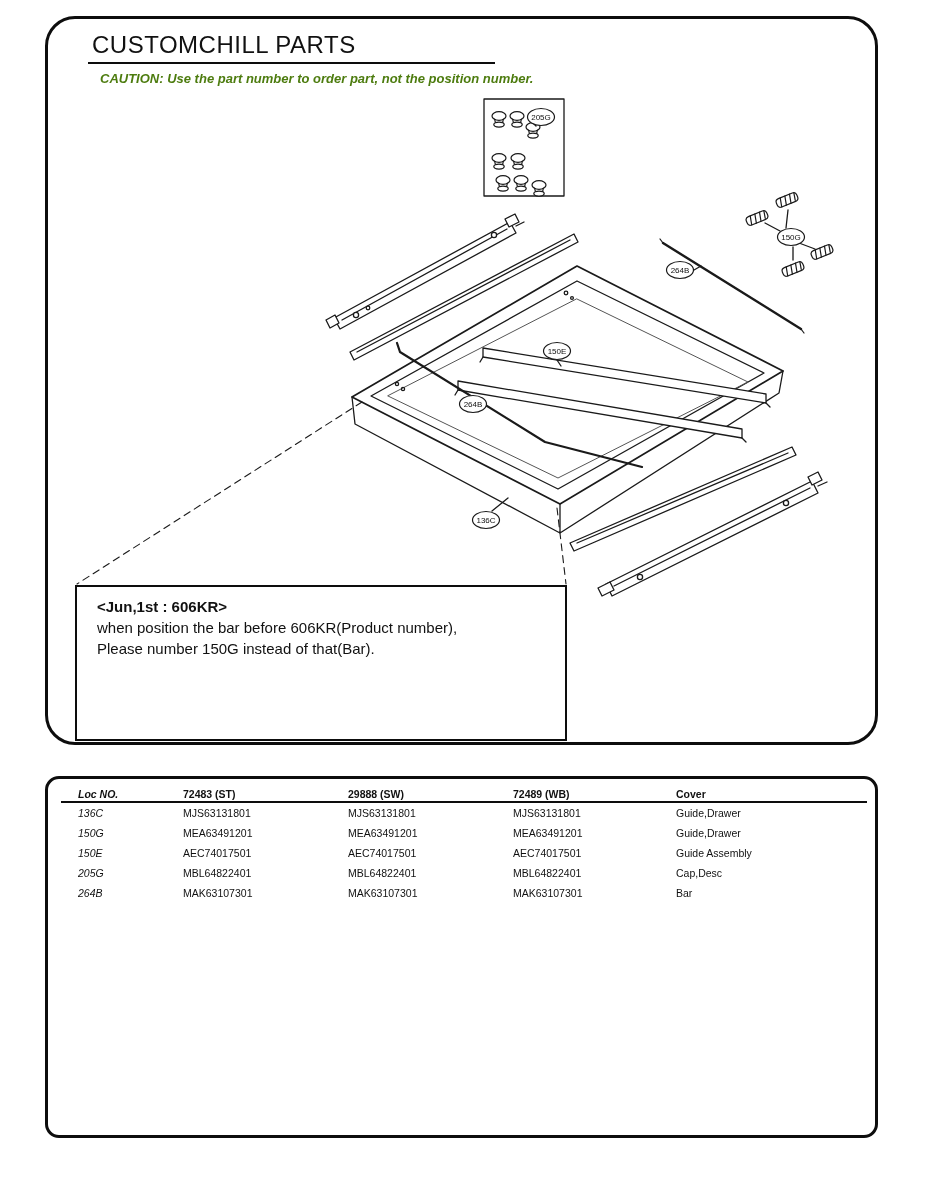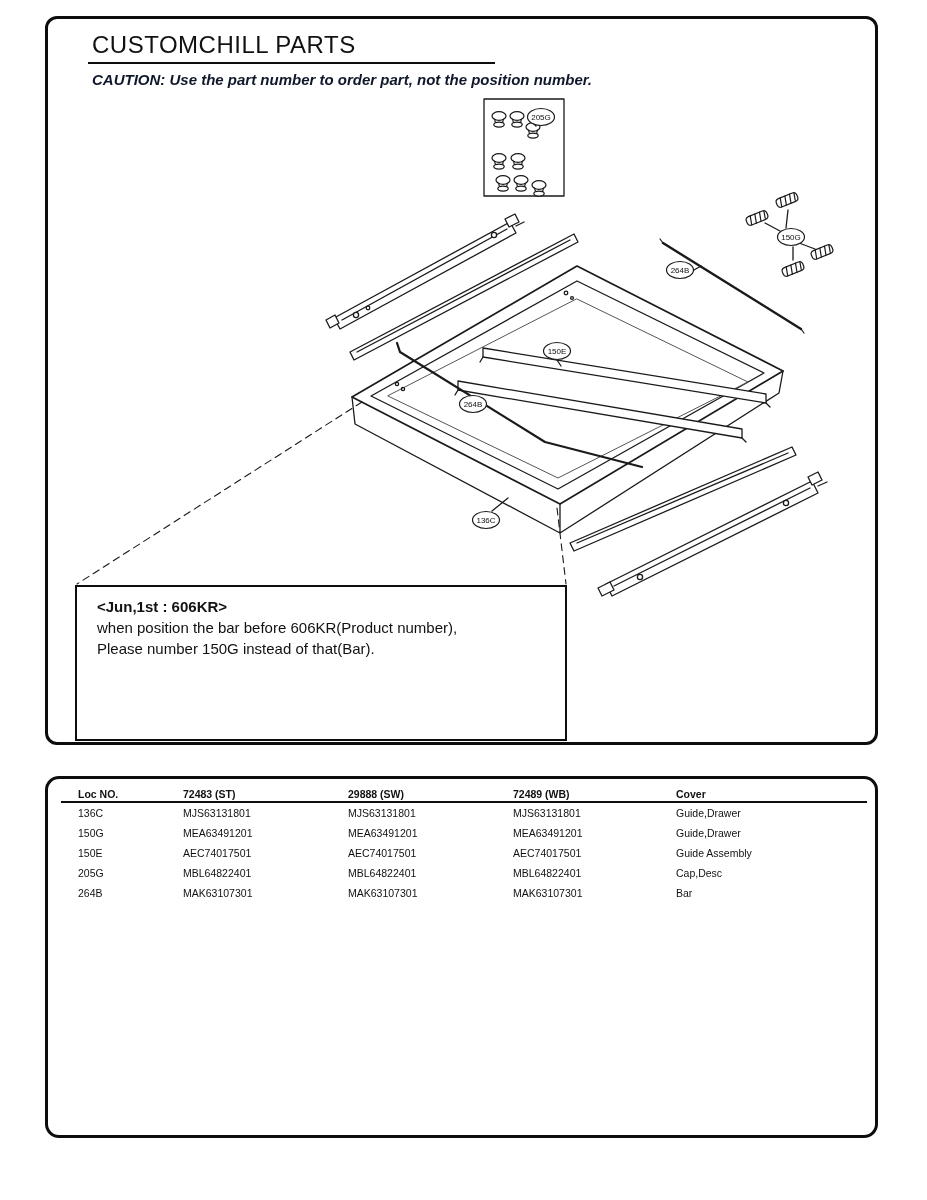--- a/index.html
+++ b/index.html
@@ -3,32 +3,32 @@
 <meta charset="utf-8">
 <style>
   html, body { margin:0; padding:0; background:#fff; }
   .page {
     position:relative; width:927px; height:1200px; background:#fff;
     font-family:"Liberation Sans", sans-serif; color:#111; overflow:hidden;
   }
   
   .main-box {
     position:absolute; left:45px; top:16px; width:833px; height:729px;
-    border:3px solid #0d0d0d; border-radius:12px; background:#fff; box-sizing:border-box;
+    border:3px solid #0d0d0d; border-radius:30px; background:#fff; box-sizing:border-box;
   }
   .title {
     position:absolute; left:44px; top:12px; margin:0;
     font-size:24px; font-weight:400; letter-spacing:0.5px; color:#111;
   }
   .title-rule {
     position:absolute; left:40px; top:43px; width:407px; height:2px; background:#0d0d0d;
   }
   .caution {
-    position:absolute; left:44px; top:52px;
-    font-size:15px; font-weight:bold; font-style:italic; color:#0f172a;
+    position:absolute; left:52px; top:52px;
+    font-size:13px; font-weight:bold; font-style:italic; color:#4d7c0f;
   }
   
   .diagram-svg { position:absolute; left:0; top:0; width:927px; height:760px; }
   .ln { fill:none; stroke:#1a1a1a; stroke-width:1.3; stroke-linecap:round; stroke-linejoin:round; }
   .balloon ellipse { fill:#fff; stroke:#1a1a1a; stroke-width:1.2; }
   .balloon text { font-family:"Liberation Sans", sans-serif; font-size:8px; text-anchor:middle; fill:#111; }
   
   .note-box {
     position:absolute; left:75px; top:585px; width:492px; height:156px;
     border:2px solid #0d0d0d; background:#fff; box-sizing:border-box; padding:9px 20px;
@@ -40,21 +40,21 @@
     position:absolute; left:45px; top:776px; width:833px; height:362px;
     border:3px solid #0d0d0d; border-radius:14px; background:#fff;
     box-sizing:border-box; padding:7px 12px;
   }
   table.parts { border-collapse:collapse; width:806px; margin-left:1px; table-layout:fixed; }
   table.parts th, table.parts td {
     text-align:left; font-size:10.5px; padding:0; height:20px; vertical-align:middle;
     white-space:nowrap; overflow:hidden; color:#111;
   }
   table.parts th { font-weight:bold; height:15px; border-bottom:2.5px solid #0d0d0d; }
-  table.parts th:first-child, table.parts td:first-child { padding-left:17px; }
+  table.parts th:first-child, table.parts td:first-child { padding-left:17px;font-style:italic; }
 </style>
 </head>
 <body>
 
 <div class="page">
 
   <div class="main-box">
     <h1 class="title">CUSTOMCHILL PARTS</h1>
     <div class="title-rule"></div>
     <div class="caution">CAUTION: Use the part number to order part, not the position number.</div>

